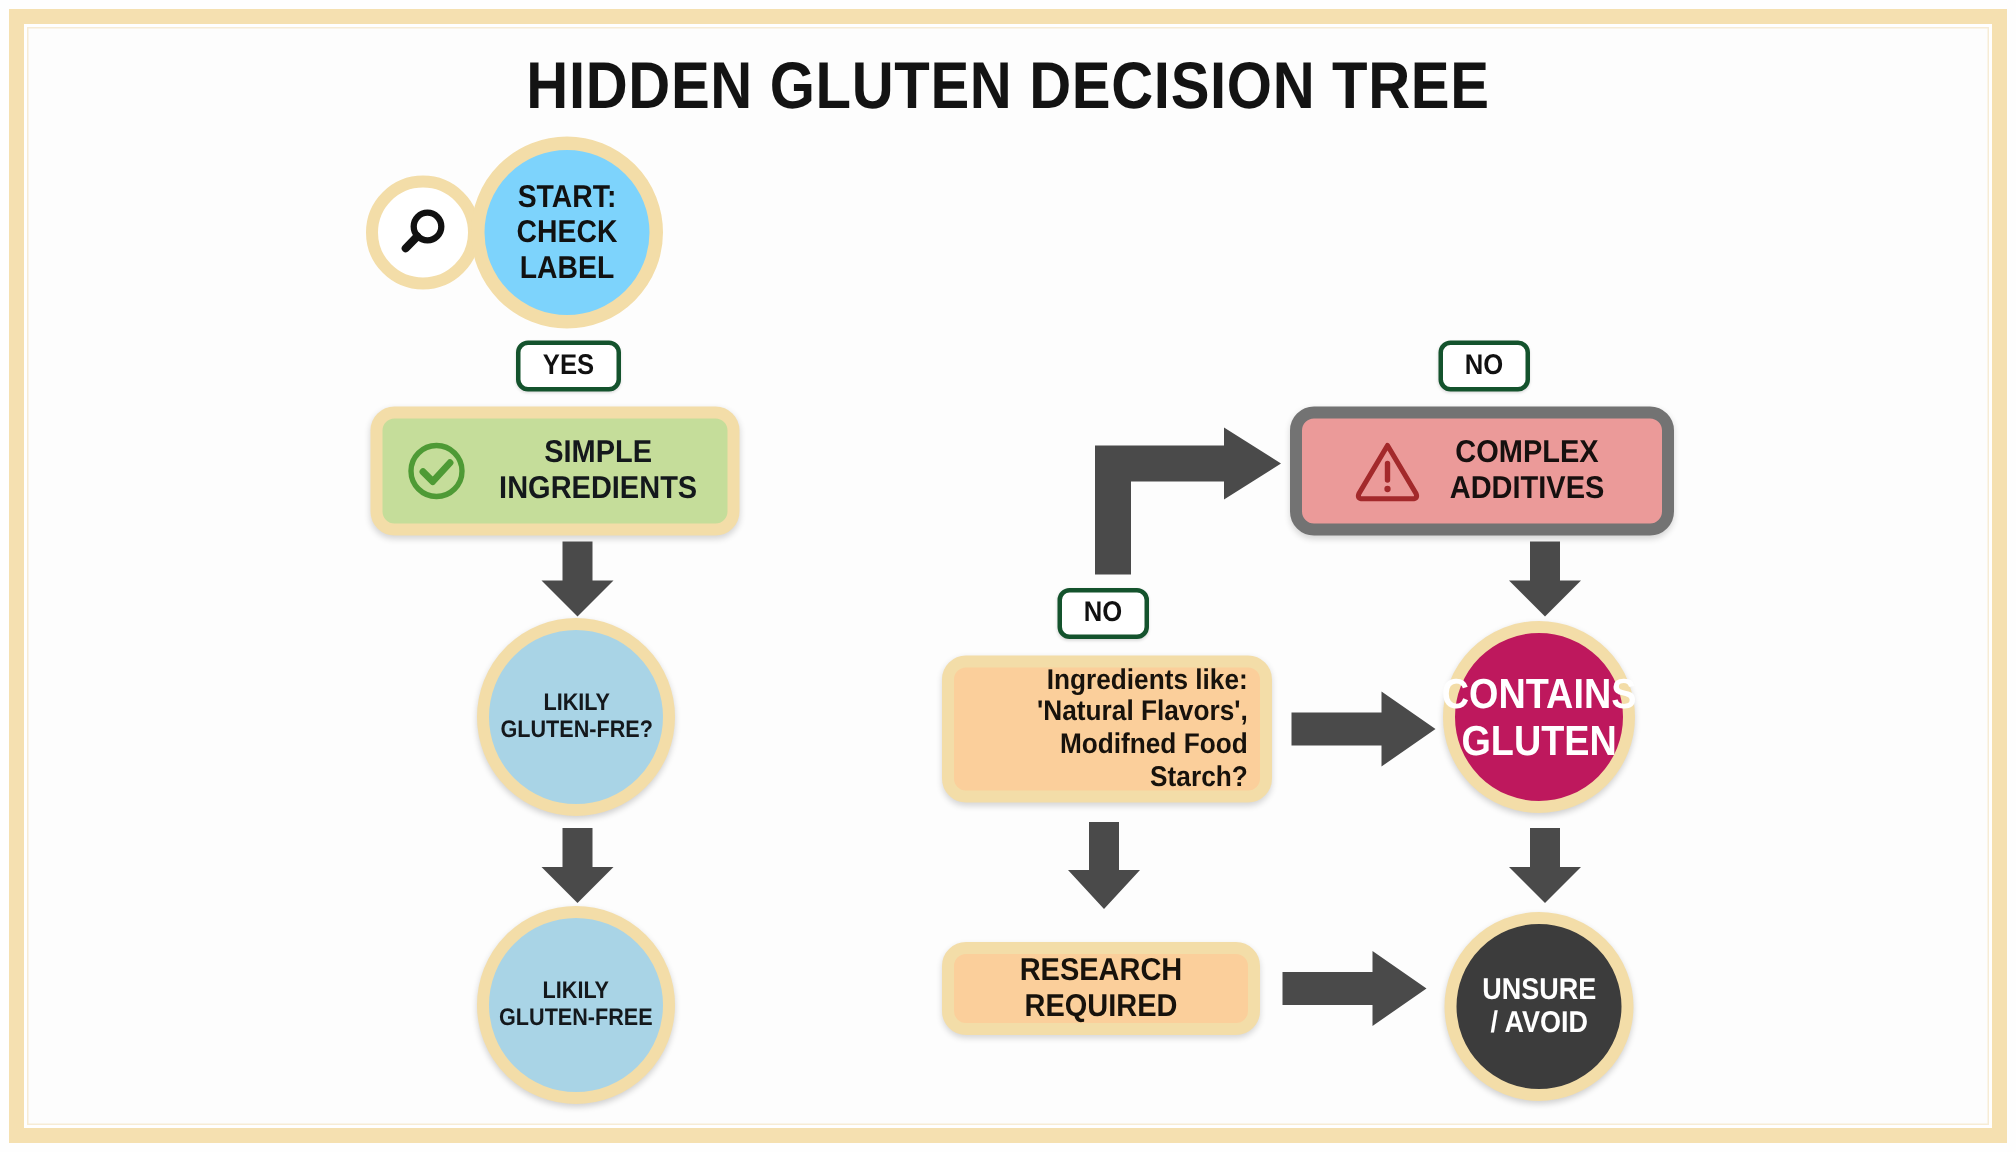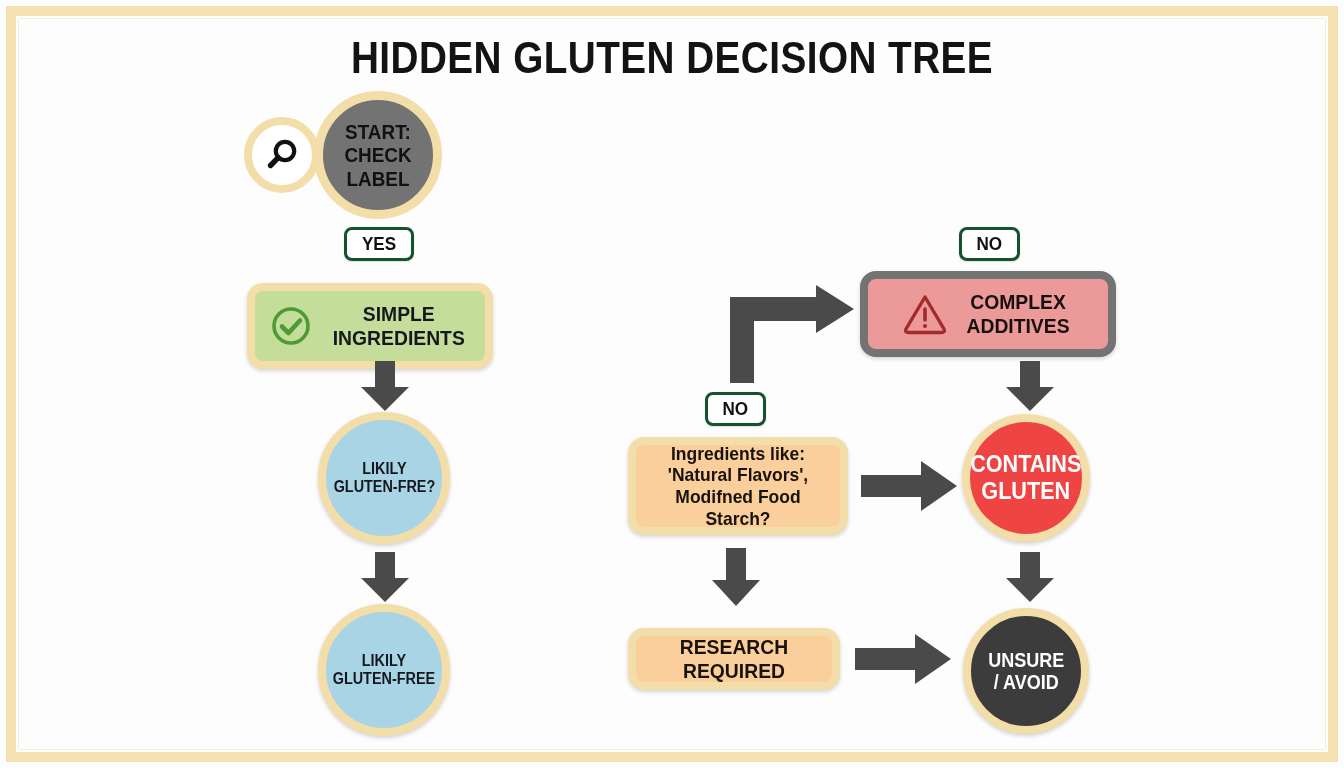--- a/index.html
+++ b/index.html
@@ -55,21 +55,21 @@
     text-align: center;
     font-family: "Liberation Sans Narrow", "Liberation Sans", sans-serif;
     font-weight: bold;
     line-height: 1.12;
     box-shadow: 0 2px 4px rgba(0,0,0,.18);
   }
   .circ .lbl { transform: scaleX(0.9); display: block; }
 
   .start-circle {
     width: 128px; height: 128px;
-    background: #737373;
+    background: #7dd3fc;
     border: 9px solid #f3dda8;
     font-size: 21px;
     color: #111;
     box-shadow: none;
   }
   .mag-circle {
     width: 76px; height: 76px;
     background: #ffffff;
     border: 8px solid #f3dda8;
     border-radius: 50%;
@@ -78,23 +78,23 @@
 
   .blue-circle {
     width: 132px; height: 132px;
     background: #a9d4e6;
     border: 8px solid #f3dda8;
     font-size: 16px;
     color: #14181c;
   }
   .red-circle {
     width: 128px; height: 128px;
-    background: #ef4444;
-    border: 8px solid #f3dda8;
-    font-size: 24px;
+    background: #be185d;
+    border: 8px solid #f3dda8;
+    font-size: 28px;
     color: #ffffff;
   }
   .dark-circle {
     width: 126px; height: 126px;
     background: #3c3c3c;
     border: 8px solid #f3dda8;
     font-size: 20px;
     color: #ffffff;
   }
 
@@ -125,20 +125,21 @@
     font-size: 21px;
     color: #16100f;
     gap: 14px;
   }
   .orange-box {
     width: 220px; height: 98px;
     background: #fbcf9b;
     border: 8px solid #f3dda8;
     font-size: 19px;
     color: #17120c;
+    text-align: right;
   }
   .orange-box-wide {
     width: 212px; height: 62px;
     background: #fbcf9b;
     border: 8px solid #f3dda8;
     font-size: 21px;
     color: #17120c;
   }
 
   
@@ -184,21 +185,21 @@
     <div>
       <span class="lbl">START:</span>
       <span class="lbl">CHECK LABEL</span>
     </div>
   </div>
 
   <div class="pill" style="left:344px; top:227px;">
     <span>YES</span>
   </div>
 
-  <div class="node box green-box" style="left:247px; top:271px;margin-top:12px;">
+  <div class="node box green-box" style="left:247px; top:271px;">
     <svg class="icon-svg" width="44" height="44" viewBox="0 0 44 44">
       <circle cx="22" cy="22" r="17" fill="none" stroke="#4e9a35" stroke-width="3.6"></circle>
       <polyline points="13,22.5 19.5,29 31,16.5" fill="none" stroke="#4e9a35" stroke-width="4.6" stroke-linecap="round" stroke-linejoin="round"></polyline>
     </svg>
     <div>
       <span class="lbl">SIMPLE</span>
       <span class="lbl">INGREDIENTS</span>
     </div>
   </div>
 

